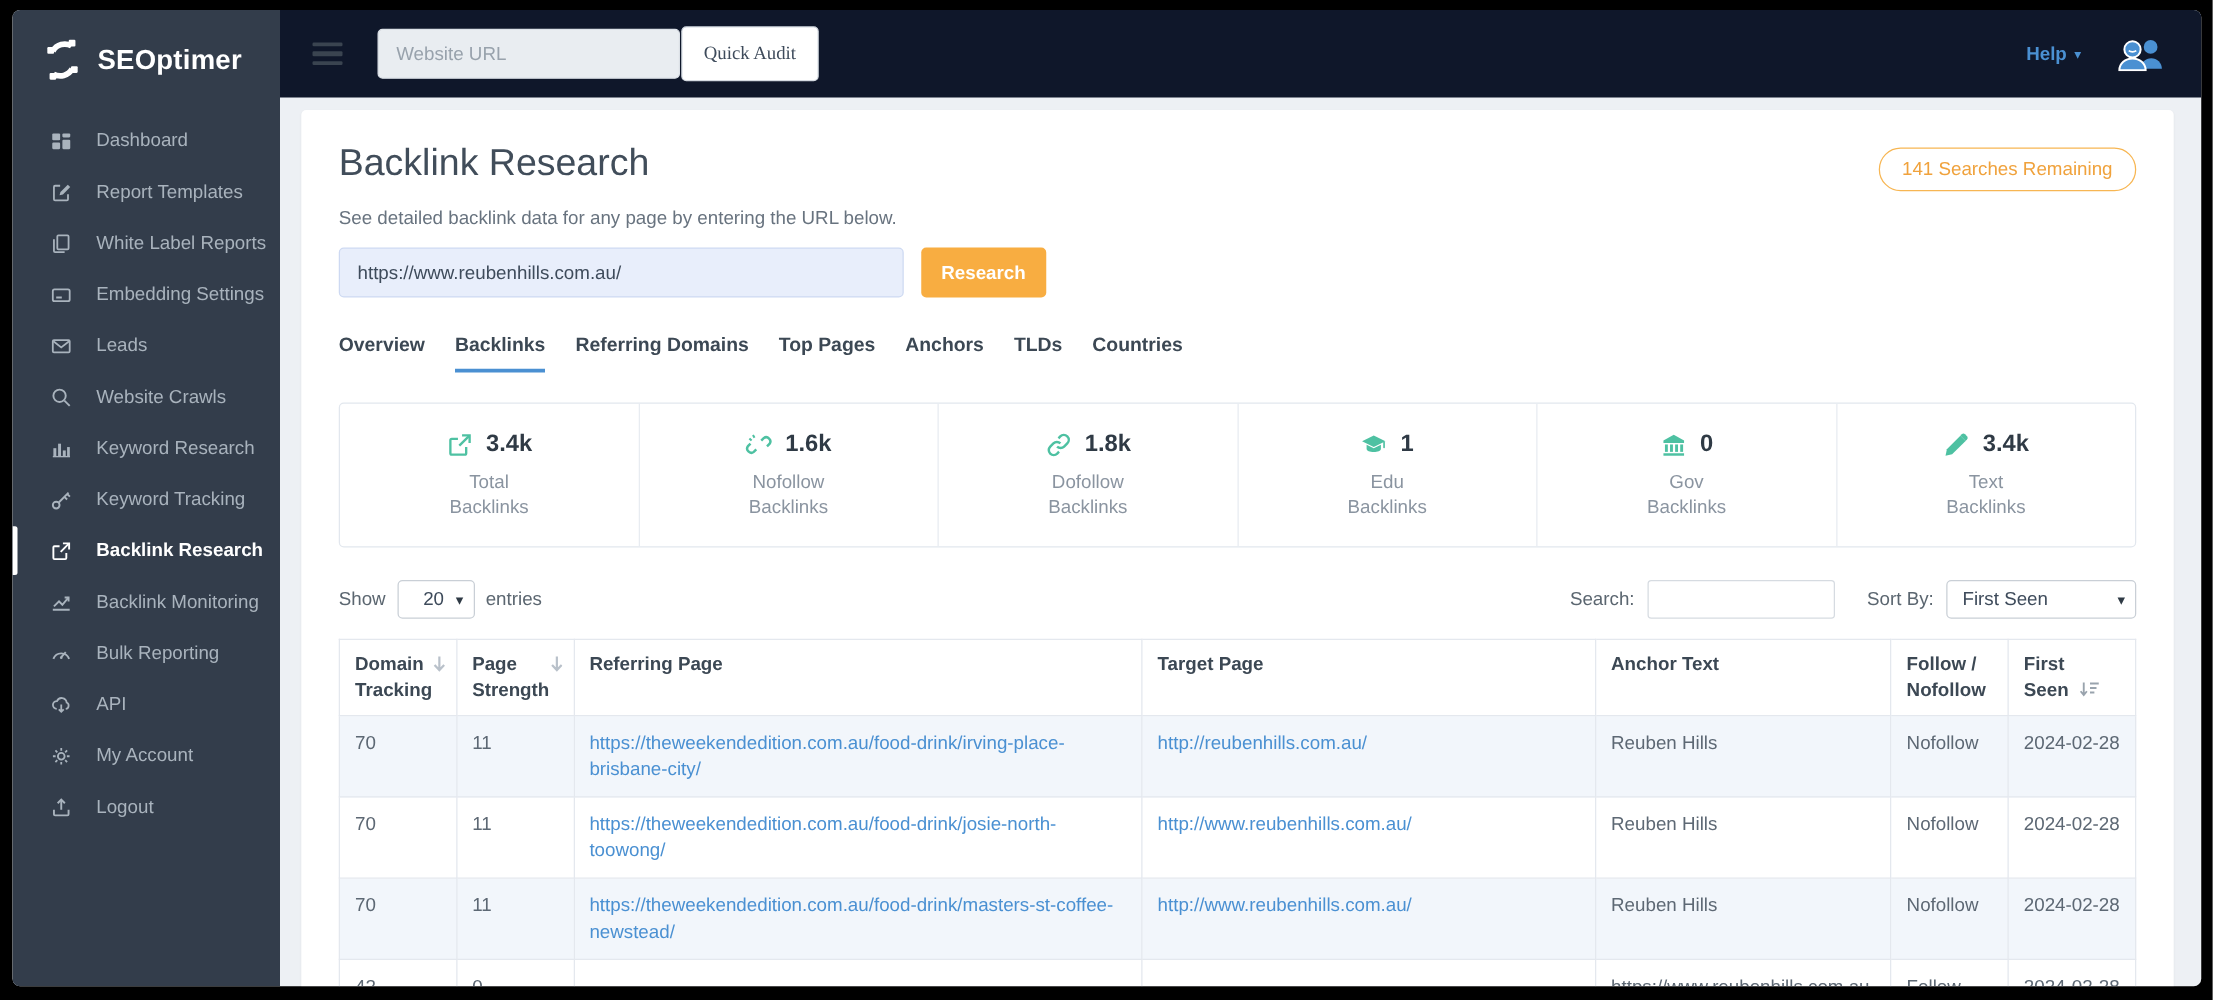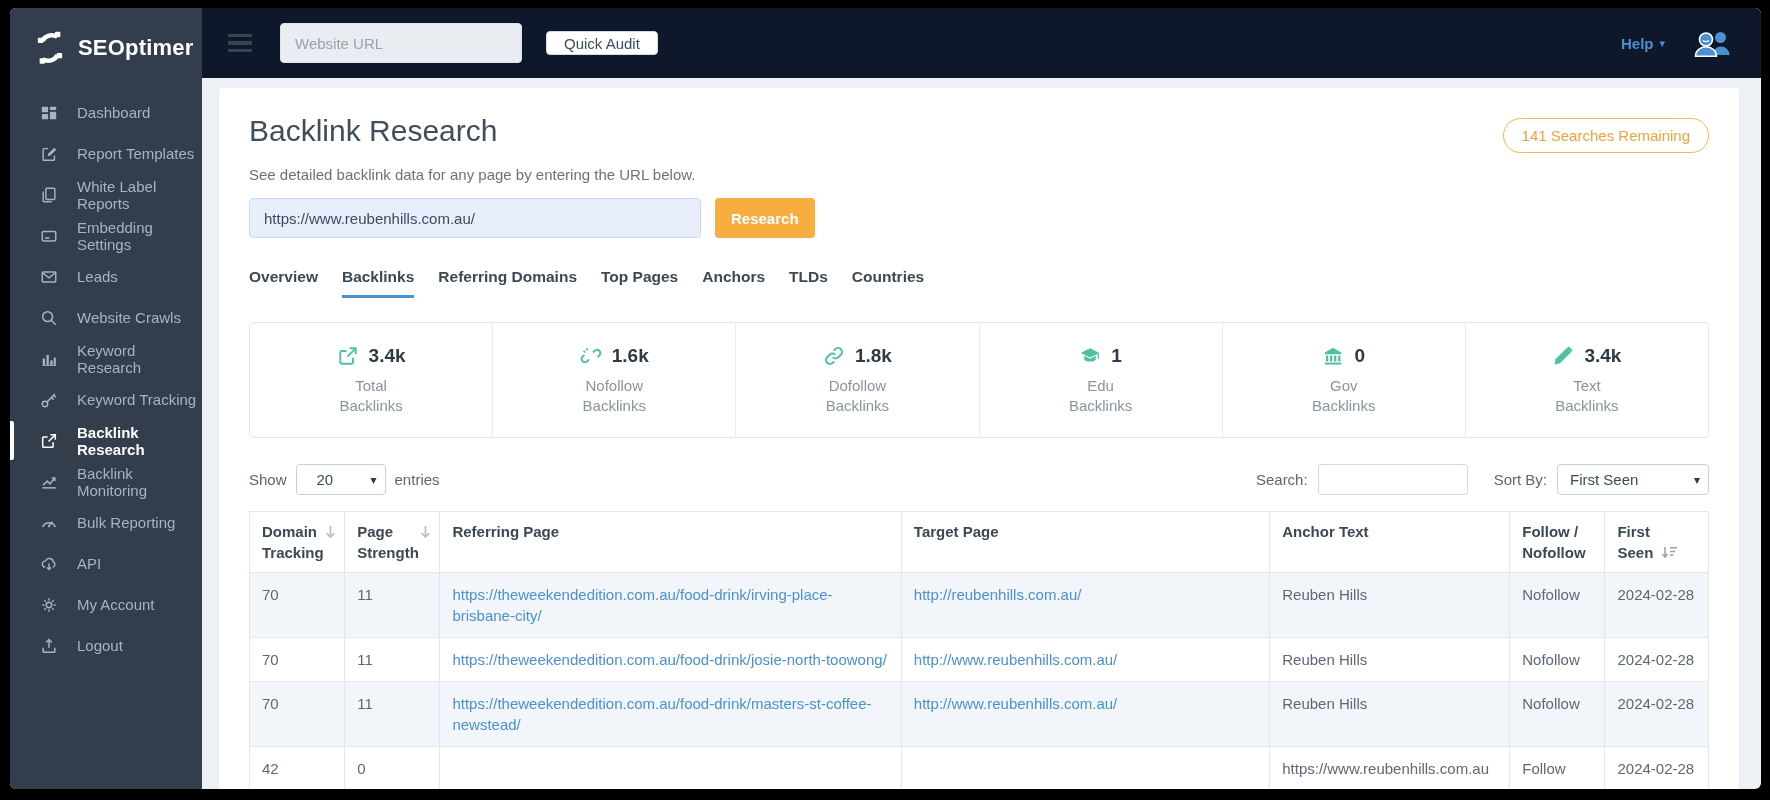--- a/index.html
+++ b/index.html
@@ -3,21 +3,21 @@
 <meta charset="utf-8">
 <style>
   html,body{margin:0;padding:0;}
   body{width:1770px;height:800px;overflow:hidden;background:#000;
        font-family:"Liberation Sans","DejaVu Sans",sans-serif;}
   .frame{position:relative;width:1770px;height:800px;background:#000;}
   .app{position:absolute;left:10px;top:8px;right:9px;bottom:11px;border-radius:6px;
        overflow:hidden;background:#edf0f4;display:flex;}
 
   
-  .sidebar{width:192px;flex-shrink:0;background:#333d4b;}
+  .sidebar{width:214px;flex-shrink:0;background:#333d4b;}
   .logo{height:64px;display:flex;align-items:center;padding-left:22px;gap:10px;margin-top:8px;}
   .logo-icon svg{width:36px;height:36px;display:block;}
   .logo-text{color:#fff;font-size:22px;font-weight:700;letter-spacing:.2px;}
   .side-nav{margin-top:12px;}
   .side-item{position:relative;height:41px;display:flex;align-items:center;padding-left:30px;
              gap:19px;color:#a9b3bd;font-size:15px;cursor:pointer;}
   .side-item .icon{width:18px;height:18px;display:inline-flex;color:#a9b3bd;flex-shrink:0;}
   .side-item.active{color:#fff;font-weight:700;}
   .side-item.active .icon{color:#fff;}
   .side-item.active::before{content:"";position:absolute;left:0;top:1px;bottom:1px;width:4px;
@@ -26,22 +26,22 @@
 
   
   .main{flex:1;display:flex;flex-direction:column;min-width:0;}
   .topbar{height:70px;background:#0f172a;display:flex;align-items:center;
           padding:0 30px 0 26px;flex-shrink:0;}
   .hamburger{display:flex;flex-direction:column;gap:4px;margin-right:28px;cursor:pointer;}
   .hamburger i{display:block;width:24px;height:3.5px;background:#3a4450;border-radius:1px;}
   .url-input{width:242px;height:40px;background:#e9edf1;border:1px solid #dce1e7;border-radius:4px;
           padding:0 14px;font-size:15px;color:#3e4b5b;outline:none;box-sizing:border-box;}
   .url-input::placeholder{color:#98a2ac;}
-  .quick-audit{margin-left:24px;height:24px;padding:0 17px;background:#fff;border:1px solid #d5dbe2;
-          border-radius:4px;font-size:15px;color:#3e4b5b;cursor:pointer;font-family:Liberation Sans, sans-serif;}
+  .quick-audit{margin-left:1px;height:44px;padding:0 17px;background:#fff;border:1px solid #d5dbe2;
+          border-radius:4px;font-size:15px;color:#3e4b5b;cursor:pointer;font-family:Liberation Serif, serif;}
   .topbar-right{margin-left:auto;display:flex;align-items:center;gap:28px;}
   .help{color:#4a90d2;font-weight:700;font-size:15px;display:flex;align-items:center;gap:6px;cursor:pointer;}
   .help .caret{font-size:11px;}
   .users{cursor:pointer;}
   .users svg{width:38px;height:28px;display:block;}
 
   
   .content{flex:1;padding:10px 22px 0 17px;overflow:hidden;}
   .card{background:#fff;border-radius:4px;box-shadow:0 1px 2px rgba(0,0,0,.06);
         padding:26px 30px 30px;min-height:760px;box-sizing:border-box;}
@@ -69,21 +69,21 @@
 
   .controls{margin-top:26px;display:flex;align-items:center;font-size:15px;color:#5b6670;}
   .show-group{display:flex;align-items:center;gap:9px;}
   .right-group{margin-left:auto;display:flex;align-items:center;gap:10px;}
   .sortby{margin-left:16px;}
   .sel-wrap{position:relative;display:inline-block;}
   .sel-wrap::after{content:"▾";position:absolute;right:9px;top:50%;transform:translateY(-52%);
         font-size:12px;color:#2f3a45;pointer-events:none;}
   select{appearance:none;-webkit-appearance:none;height:31px;border:1px solid #c9cfd6;border-radius:4px;
         background:#fff;font-size:15px;color:#3e4b5b;padding:0 24px 0 12px;font-family:inherit;outline:none;}
-  .entries-select{width:90px;padding-left:20px;}
+  .entries-select{width:62px;padding-left:20px;}
   .sort-select{width:152px;}
   .search-input{width:150px;height:31px;border:1px solid #d6dbe1;border-radius:3px;padding:0 8px;
         font-size:15px;box-sizing:border-box;outline:none;color:#3e4b5b;}
 
   .bl-table{margin-top:16px;width:100%;border-collapse:collapse;table-layout:fixed;font-size:15px;}
   .bl-table th,.bl-table td{border:1px solid #e4e8ee;text-align:left;vertical-align:top;box-sizing:border-box;}
   .bl-table th{position:relative;padding:9px 24px 9px 12px;color:#3c4854;font-weight:700;line-height:21px;}
   .bl-table td{padding:11px 12px;color:#5d6874;line-height:21px;overflow-wrap:break-word;}
   tbody tr:nth-child(odd){background:#f2f6fb;}
   .bl-table a{color:#4a90d2;text-decoration:none;}

